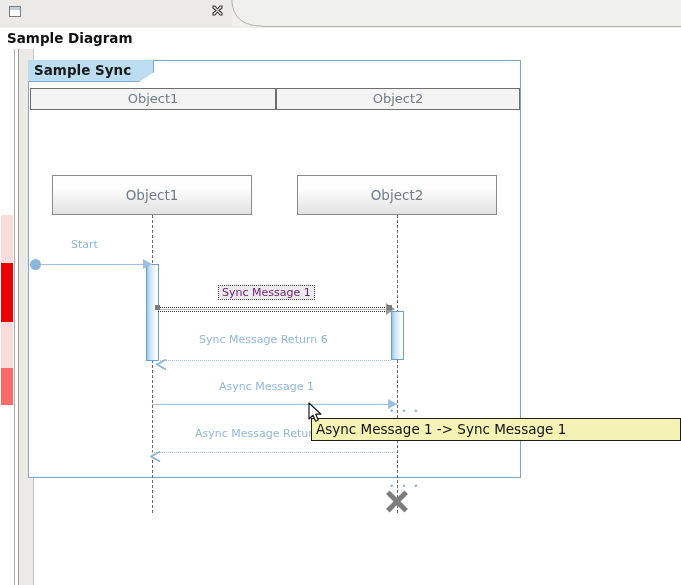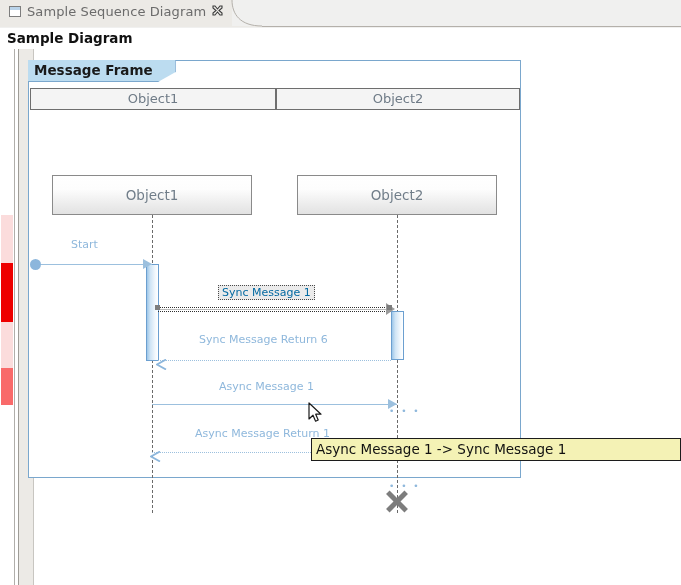--- a/index.html
+++ b/index.html
@@ -201,21 +201,21 @@
   }
 
   
   .msg-label {
     position: absolute;
     font-size: 11px;
     color: #8fb8dc;
     white-space: nowrap;
   }
   .msg-label.selected {
-    color: #0369a1;
+    color: #701a75;
     background: #ebebeb;
     border: 1px dotted #4a4a4a;
     padding: 0 3px;
   }
   .msg-line-solid {
     position: absolute;
     height: 0;
     border-top: 1px solid #9cc0de;
   }
   .msg-line-dotted {
@@ -304,21 +304,20 @@
     width: 370px;
     background: #f4f2b5;
     border: 1px solid #1c1c1c;
     box-sizing: border-box;
     padding: 2px 4px 3px 4px;
     font-size: 13.5px;
     color: #111111;
     line-height: 16px;
     white-space: nowrap;
     z-index: 40;
-    margin-top: 20px;
   }
 
   
   #cursor {
     position: absolute;
     left: 308px; top: 353px;
     width: 16px; height: 24px;
     z-index: 50;
   }
 </style>
@@ -330,21 +329,20 @@
 
   <div id="tab-active"></div>
   <div id="tab-curve">
     <svg width="56" height="27" viewBox="0 0 56 27">
       <path d="M0,0 L26,0 L26,26 L56,26 L56,27 L0,27 Z" fill="#eceae6"></path>
       <path d="M26,0 C26,14 34,26 56,26" fill="none" stroke="#b4b0aa" stroke-width="1"></path>
     </svg>
   </div>
 
   <div class="tab-icon"></div>
-  <div class="tab-label">Sample Sequence Diagram</div>
   <div class="tab-close">
     <svg width="13" height="13" viewBox="0 0 13 13">
       <path d="M2,1 L4,1 L6.5,4 L9,1 L11,1 L11,3 L8,5.5 L11,8 L11,10 L9,10 L6.5,7 L4,10 L2,10 L2,8 L5,5.5 L2,3 Z" fill="none" stroke="#3a3a3a" stroke-width="1.1"></path>
     </svg>
   </div>
 </div>
 
 <div id="titlebar">
   <div class="title-text">Sample Diagram</div>
   <div class="title-rule"></div>
@@ -357,21 +355,21 @@
     <div id="markers-host">
         <div class="marker" style="top: 166px; height: 48px; background: rgb(251, 220, 220);"></div>
         <div class="marker" style="top: 214px; height: 59px; background: rgb(238, 0, 0);"></div>
         <div class="marker" style="top: 273px; height: 46px; background: rgb(251, 220, 220);"></div>
         <div class="marker" style="top: 319px; height: 37px; background: rgb(249, 106, 106);"></div>
       </div>
   </div>
   <div id="gutter"></div>
 
   <div id="frame"></div>
-  <div id="frame-tag">Message Frame</div>
+  <div id="frame-tag">Sample Sync</div>
 
   <div id="diagram-host">
       <div class="obj-hdr-bar" style="left: 30px; top: 39px; width: 246px;">Object1</div>
       <div class="obj-hdr-bar" style="left: 276px; top: 39px; width: 244px;">Object2</div>
       <div class="obj-box" style="left: 52px; top: 126px; width: 200px;">Object1</div>
       <div class="lifeline" style="left: 152px; top: 166px; height: 298px;"></div>
       <div class="obj-box" style="left: 297px; top: 126px; width: 200px;">Object2</div>
       <div class="lifeline" style="left: 397px; top: 166px; height: 298px;"></div>
       <div class="activation" style="left: 146px; top: 215px; height: 97px;"></div>
       <div class="activation" style="left: 391px; top: 262px; height: 49px;"></div>

